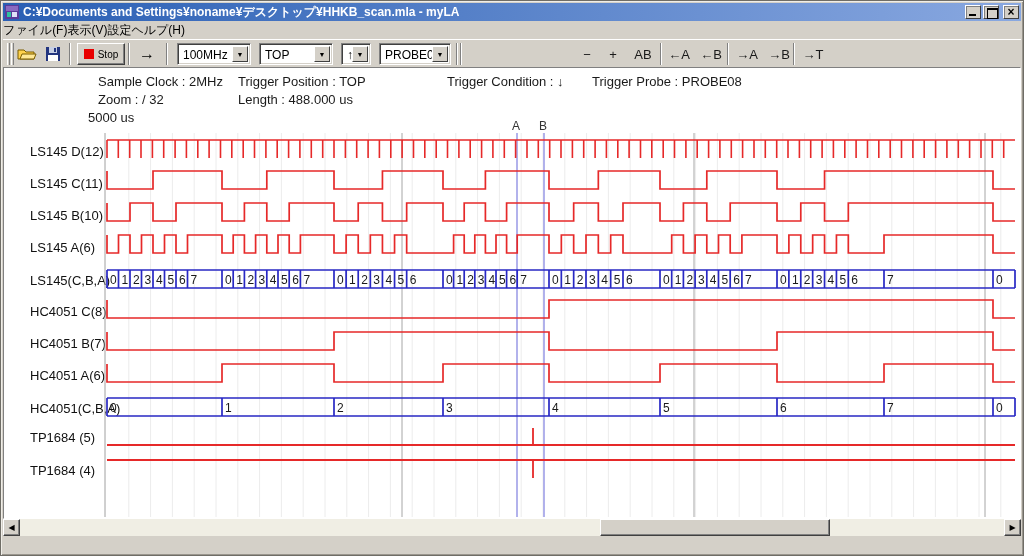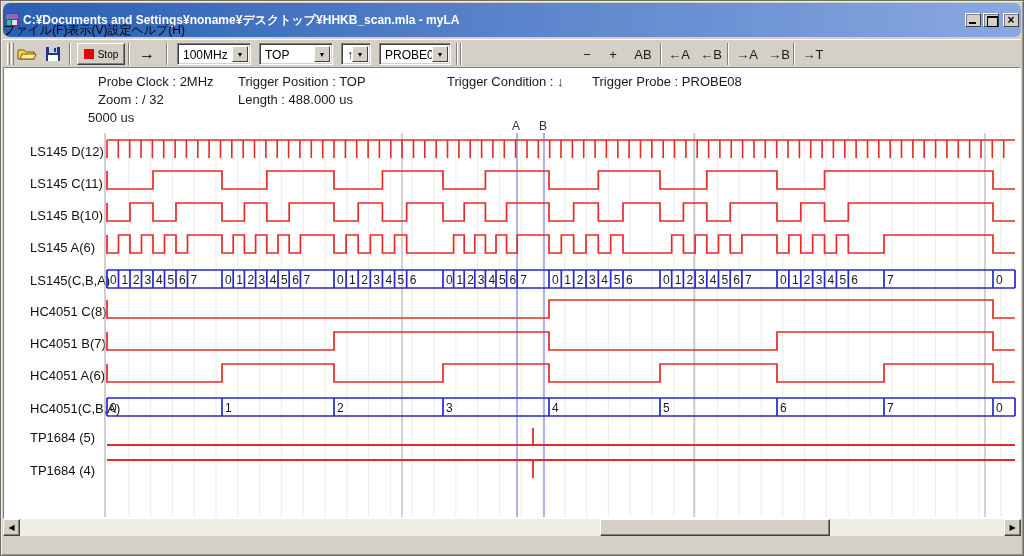--- a/index.html
+++ b/index.html
@@ -3,22 +3,22 @@
 <meta charset="utf-8">
 <style>
   * { margin:0; padding:0; box-sizing:border-box; }
   body { background:#808080; font-family:"Liberation Sans", sans-serif; }
   #win {
     position:relative; width:1024px; height:556px; background:#d4d0c8;
     box-shadow: inset 0 0 0 1px #6f6d66, inset 2px 2px 0 0 #f0eee8, inset -2px -2px 0 0 #9a968e;
     overflow:hidden; font-family:"Liberation Sans", sans-serif;
   }
   
-  #titlebar { position:absolute; left:3px; top:3px; right:3px; height:34px;
-    background:linear-gradient(90deg,#2a5fb4,#89a8e0); display:flex; align-items:center;border-radius:7px; }
+  #titlebar { position:absolute; left:3px; top:3px; right:3px; height:18px;
+    background:linear-gradient(90deg,#2a5fb4,#89a8e0); display:flex; align-items:center; }
   #app-icon { width:14px; height:14px; margin:0 4px 0 2px; flex:0 0 auto; }
   #title-text { color:#fff; font-size:12px; font-weight:bold; white-space:nowrap; overflow:hidden; flex:1; }
   .cap-btn { width:16px; height:14px; background:#d4d0c8; border:1px solid;
     border-color:#fff #404040 #404040 #fff; box-shadow:1px 1px 0 #808080 inset; 
     display:flex; align-items:center; justify-content:center; font-size:10px; line-height:10px;
     color:#000; margin-left:2px; position:relative; }
   #min-btn::after { content:""; position:absolute; left:3px; bottom:2px; width:7px; height:2px; background:#000; }
   #max-btn::after { content:""; position:absolute; left:3px; top:2px; width:9px; height:8px;
     border:1px solid #000; border-top:2px solid #000; }
   #close-btn { margin-left:4px; margin-right:2px; font-weight:bold; font-size:12px; }
@@ -160,21 +160,21 @@
     <div class="t-btn" style="left:694px;width:28px">←B</div>
     <div class="sep" style="left:724px"></div>
     <div class="t-btn" style="left:730px;width:28px">→A</div>
     <div class="t-btn" style="left:762px;width:28px">→B</div>
     <div class="sep" style="left:790px"></div>
     <div class="t-btn" style="left:796px;width:28px">→T</div>
   </div>
 
   <div id="client"></div>
 
-  <div class="info-text" style="left:98px;top:74px">Probe Clock : 2MHz</div>
+  <div class="info-text" style="left:98px;top:74px">Sample Clock : 2MHz</div>
   <div class="info-text" style="left:98px;top:92px">Zoom : /  32</div>
   <div class="info-text" style="left:238px;top:74px">Trigger Position : TOP</div>
   <div class="info-text" style="left:238px;top:92px">Length : 488.000 us</div>
   <div class="info-text" style="left:447px;top:74px">Trigger Condition : ↓</div>
   <div class="info-text" style="left:592px;top:74px">Trigger Probe : PROBE08</div>
   <div class="info-text" style="left:88px;top:110px">5000 us</div>
 
   <div class="chan-label" style="top:144px">LS145 D(12)</div>
   <div class="chan-label" style="top:176px">LS145 C(11)</div>
   <div class="chan-label" style="top:208px">LS145 B(10)</div>

